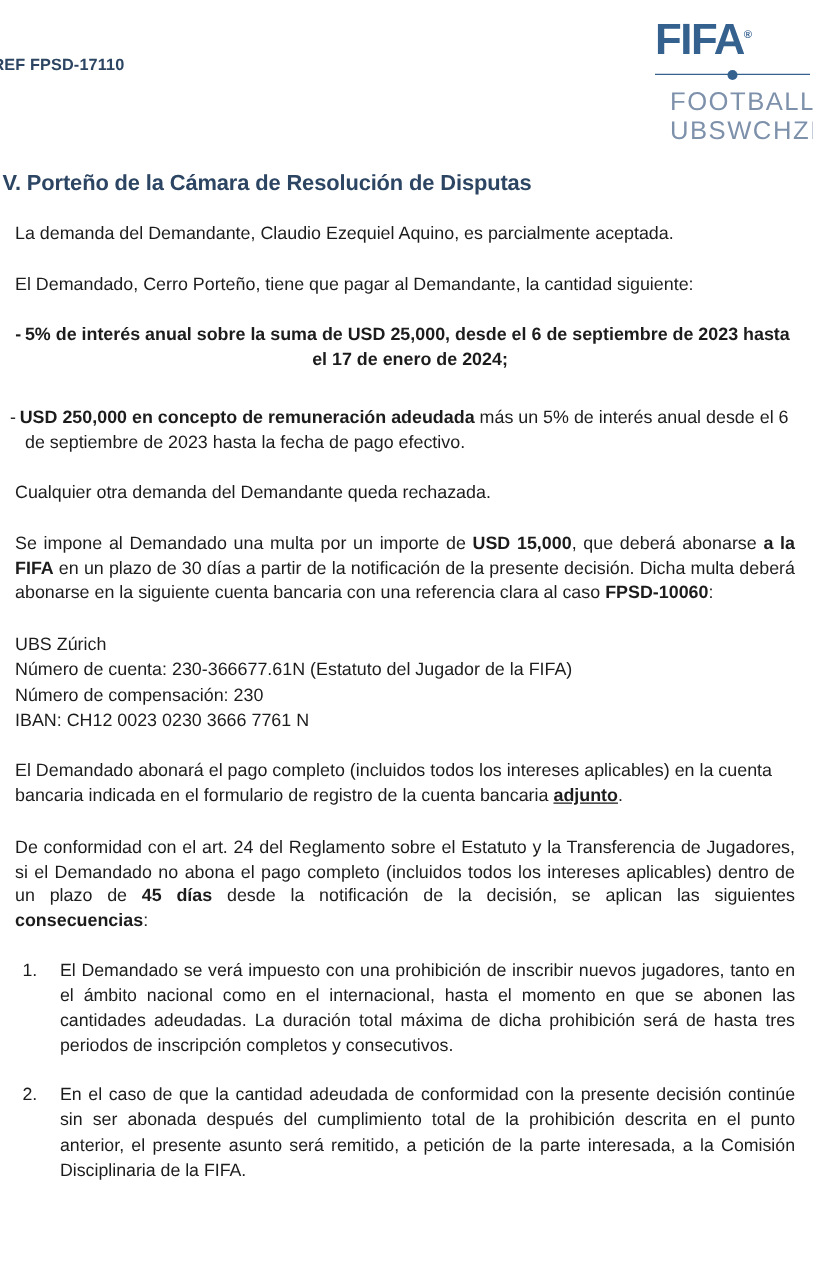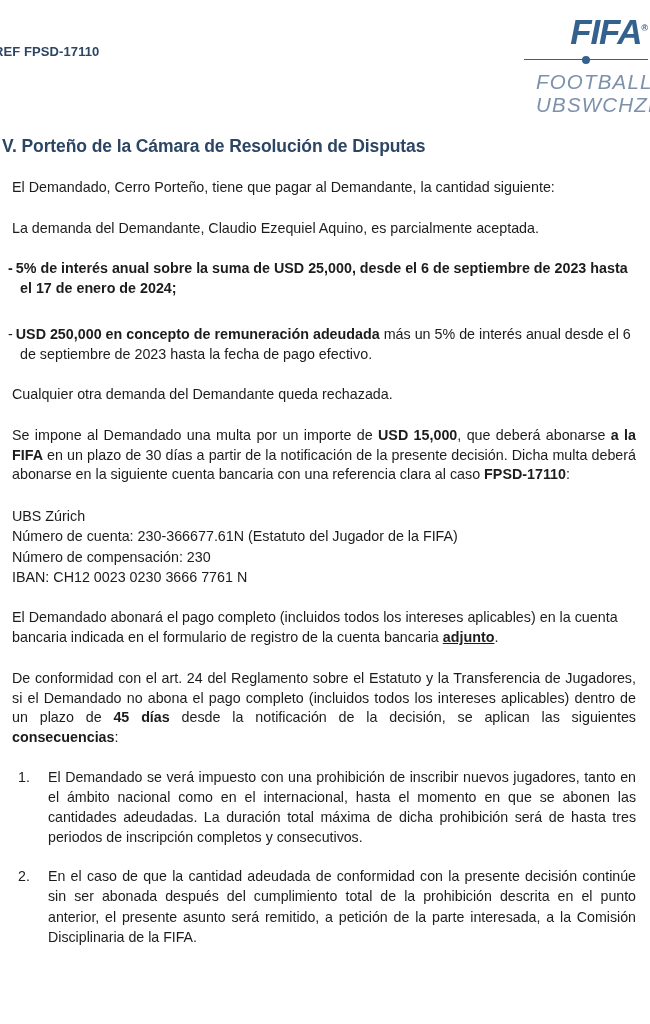--- a/index.html
+++ b/index.html
@@ -30,22 +30,21 @@
     font-weight: bold;
     letter-spacing: 0.1px;
     color: #2c4563;
     white-space: nowrap;
   }
   .logo-block {
     position: absolute;
     right: 2px;
     top: 14px;
     width: 124px;
-    text-align: right;
-    font-style: italic;
+    text-align: left;
   }
   .logo-fifa {
     display: block;
     font-size: 35px;
     font-weight: bold;
     letter-spacing: -1.2px;
     color: #35618f;
     line-height: 1;
     position: relative;
   }
@@ -123,20 +122,21 @@
   ul.dash-list > li {
     font-size: 14.3px;
     line-height: 1.38;
     padding-left: 12px;
     text-indent: -12px;
     margin-top: 26px;
     margin-left: -4px;
   }
   ul.dash-list > li:first-child {
     margin-top: 0;
+    text-align: center;
   }
   ul.dash-list > li .dash {
     padding-right: 3px;
   }
 
   
   .bank-block {
     margin-top: 21px;
   }
   .bank-block .bank-line {
@@ -188,32 +188,32 @@
     <div class="logo-rule"></div>
     <span class="logo-sub">FOOTBALL</span>
     <span class="logo-sub">UBSWCHZH</span>
   </div>
 </div>
 
 <div class="content">
 
   <h1 class="decision-title">V. Porteño de la Cámara de Resolución de Disputas</h1>
 
+  <p class="para">La demanda del Demandante, Claudio Ezequiel Aquino, es parcialmente aceptada.</p>
+
   <p class="para">El Demandado, Cerro Porteño, tiene que pagar al Demandante, la cantidad siguiente:</p>
-
-  <p class="para">La demanda del Demandante, Claudio Ezequiel Aquino, es parcialmente aceptada.</p>
 
   <ul class="dash-list">
     <li><b class="dash">-</b><b>5% de interés anual sobre la suma de USD 25,000, desde el 6 de septiembre de 2023 hasta el 17 de enero de 2024;</b><span></span></li>
     <li><span class="dash">-</span><b>USD 250,000 en concepto de remuneración adeudada</b><span> más un 5% de interés anual desde el 6 de septiembre de 2023 hasta la fecha de pago efectivo.</span></li>
   </ul>
 
   <p class="para">Cualquier otra demanda del Demandante queda rechazada.</p>
 
-  <p class="para justify"><span>Se impone al Demandado una multa por un importe de </span><b>USD 15,000</b><span>, que deberá abonarse </span><b>a la FIFA</b><span> en un plazo de 30 días a partir de la notificación de la presente decisión. Dicha multa deberá abonarse en la siguiente cuenta bancaria con una referencia clara al caso </span><b>FPSD-17110</b><span>:</span></p>
+  <p class="para justify"><span>Se impone al Demandado una multa por un importe de </span><b>USD 15,000</b><span>, que deberá abonarse </span><b>a la FIFA</b><span> en un plazo de 30 días a partir de la notificación de la presente decisión. Dicha multa deberá abonarse en la siguiente cuenta bancaria con una referencia clara al caso </span><b>FPSD-10060</b><span>:</span></p>
 
   <div class="bank-block">
     <div class="bank-line">UBS Zúrich</div>
     <div class="bank-line">Número de cuenta: 230-366677.61N (Estatuto del Jugador de la FIFA)</div>
     <div class="bank-line">Número de compensación: 230</div>
     <div class="bank-line">IBAN: CH12 0023 0230 3666 7761 N</div>
   </div>
 
   <p class="para"><span>El Demandado abonará el pago completo (incluidos todos los intereses aplicables) en la cuenta bancaria indicada en el formulario de registro de la cuenta bancaria </span><span class="bu">adjunto</span><span>.</span></p>
 

